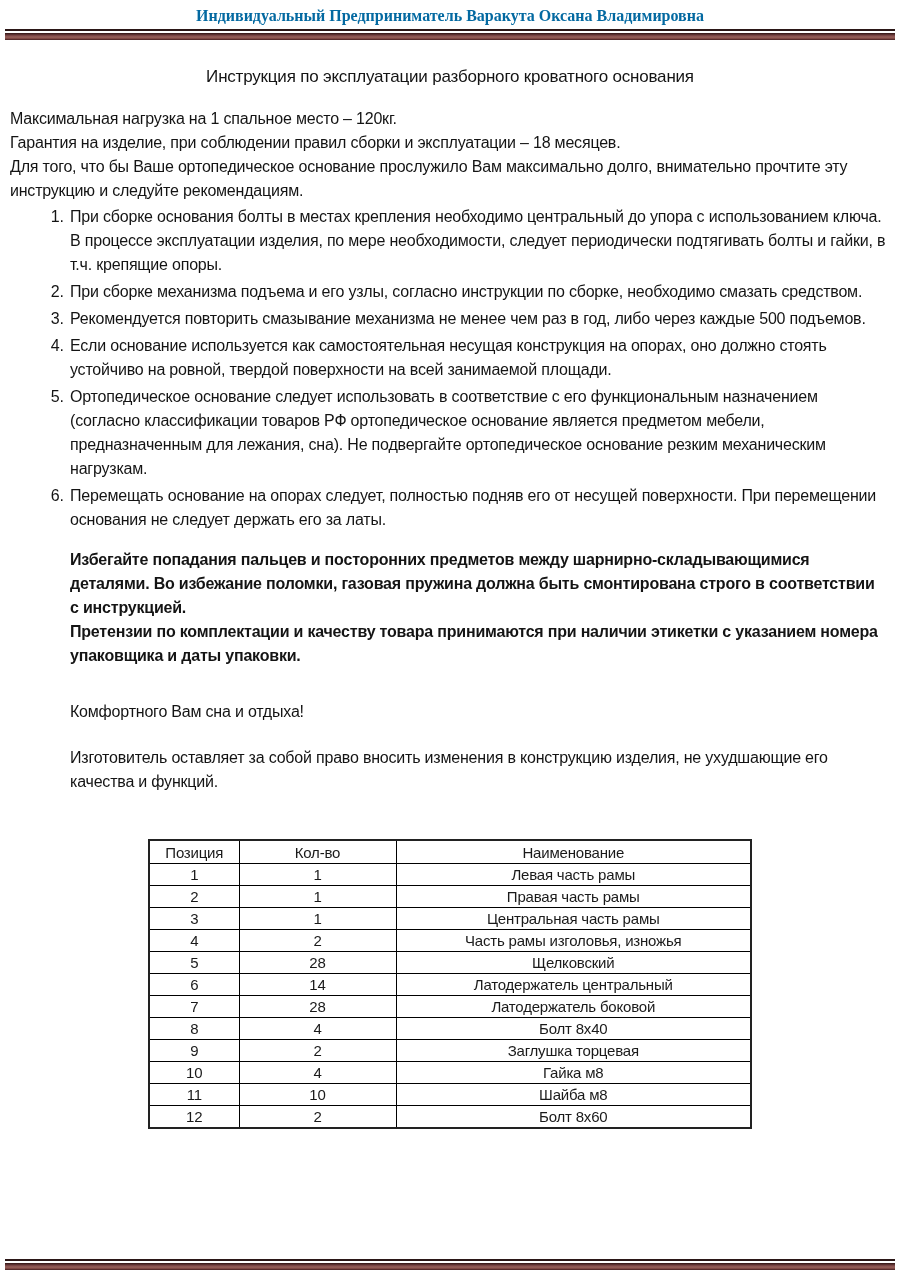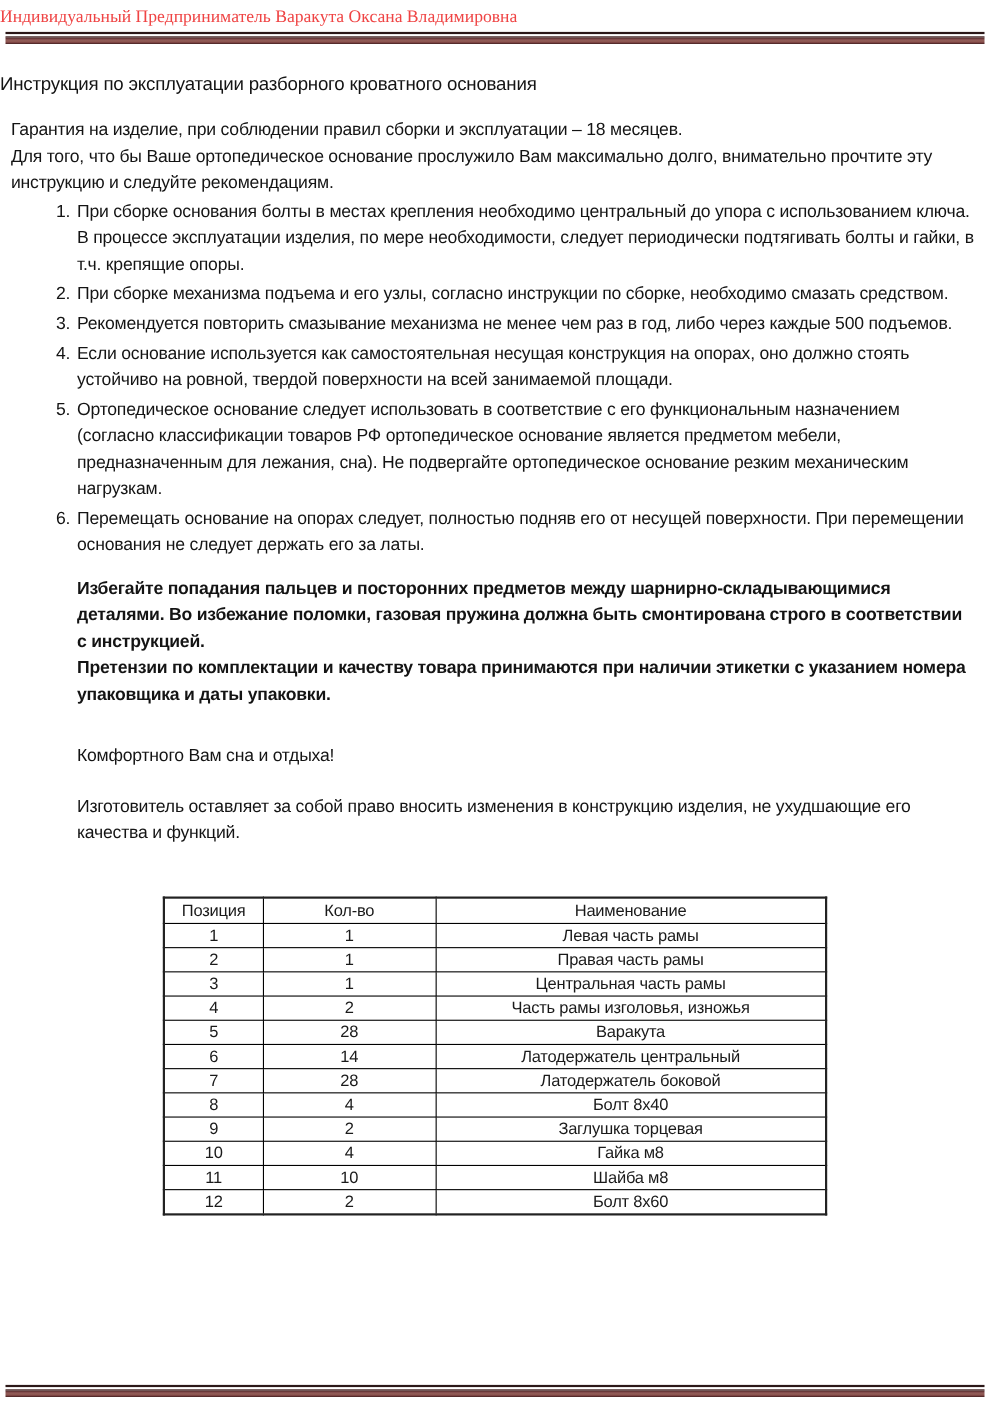--- a/index.html
+++ b/index.html
@@ -7,38 +7,40 @@
     position:relative;
     width:900px;height:1280px;
     background:#fff;
     overflow:hidden;
     color:#1a1a1a;
     font-family:"Liberation Sans",sans-serif;
   }
   
   .hdr{
     font-family:"Liberation Serif",serif;
-    font-weight:normal;
-    color:#ef4444;
+    font-weight:bold;
+    text-align:center;
+    color:#0369a1;
   }
   .hdr-company{padding-top:7px;font-size:16px;line-height:18px;}
   .hdr-address{margin-top:10px;font-size:15.5px;line-height:17px;}
   .hdr-requisites{margin-top:13px;font-size:15.5px;line-height:17px;}
   
   .rule{margin:4px 5px 0 5px;}
   .rule .thin{height:2px;background:#2b1717;margin-bottom:2px;}
   .rule .band{
     height:6px;
     background:linear-gradient(180deg,#4a2424 0,#8a5252 35%,#946058 55%,#7a4040 80%,#3f1f1f 100%);
     border-top:1px solid #3f1f1f;
   }
   .rule-footer{position:absolute;left:5px;right:5px;bottom:10px;margin:0;}
   
   .doc-title{
     margin-top:25px;
+    text-align:center;
     font-size:17px;line-height:20px;
     color:#111;
   }
   
   .bodytext{font-size:16px;line-height:24px;letter-spacing:-0.2px;color:#141414;}
   .intro{margin:18px 10px 0 10px;}
   .intro p{margin:0;}
   ol.rules-list{
     margin:2px 8px 0 0;
     padding-left:68px;
@@ -81,20 +83,21 @@
 
   <div class="rule">
     <div class="thin"></div>
     <div class="band"></div>
   </div>
 
 
   <div class="doc-title bodytext" style="font-size:17px;">Инструкция по эксплуатации разборного кроватного основания</div>
 
   <div class="intro bodytext">
+    <p>Максимальная нагрузка на 1 спальное место – 120кг.</p>
     <p>Гарантия на изделие, при соблюдении правил сборки и эксплуатации – 18 месяцев.</p>
     <p>Для того, что бы Ваше ортопедическое основание прослужило Вам максимально долго, внимательно прочтите эту инструкцию и следуйте рекомендациям.</p>
   </div>
 
   <ol class="rules-list bodytext">
     <li>При сборке основания болты в местах крепления необходимо центральный до упора с использованием ключа. В процессе эксплуатации изделия, по мере необходимости, следует периодически подтягивать болты и гайки, в т.ч. крепящие опоры.</li>
     <li>При сборке механизма подъема и его узлы, согласно инструкции по сборке, необходимо смазать средством.</li>
     <li>Рекомендуется повторить смазывание механизма не менее чем раз в год, либо через каждые 500 подъемов.</li>
     <li>Если основание используется как самостоятельная несущая конструкция на опорах, оно должно стоять устойчиво на ровной, твердой поверхности на всей занимаемой площади.</li>
     <li>Ортопедическое основание следует использовать в соответствие с его функциональным назначением (согласно классификации товаров РФ ортопедическое основание является предметом мебели, предназначенным для лежания, сна). Не подвергайте ортопедическое основание резким механическим нагрузкам.</li>
@@ -140,21 +143,21 @@
           <td>Центральная часть рамы</td>
         </tr>
       <tr>
           <td>4</td>
           <td>2</td>
           <td>Часть рамы изголовья, изножья</td>
         </tr>
       <tr>
           <td>5</td>
           <td>28</td>
-          <td>Варакута</td>
+          <td>Щелковский</td>
         </tr>
       <tr>
           <td>6</td>
           <td>14</td>
           <td>Латодержатель центральный</td>
         </tr>
       <tr>
           <td>7</td>
           <td>28</td>
           <td>Латодержатель боковой</td>

